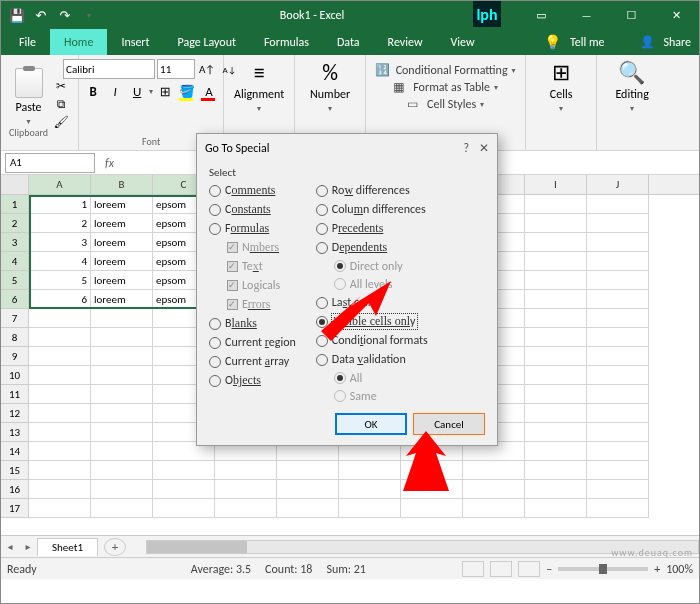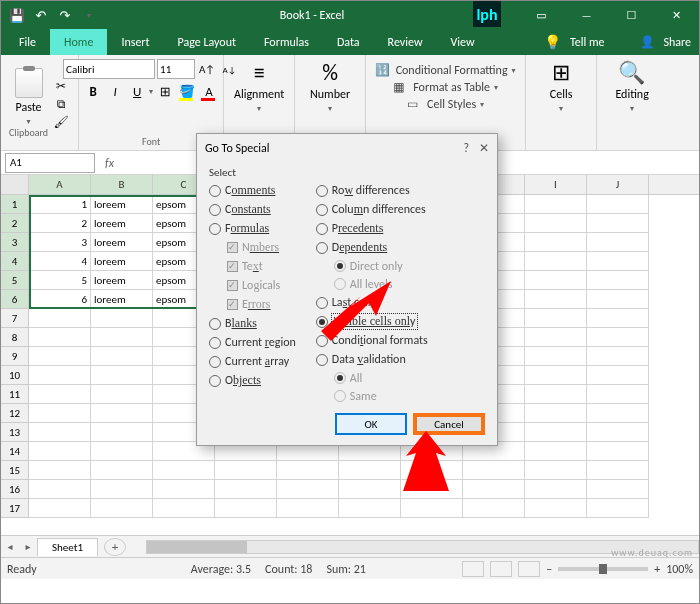--- a/index.html
+++ b/index.html
@@ -94,21 +94,21 @@
 .radio-item.disabled { color:#999; }
 .radio { width:12px; height:12px; border:1px solid #666; border-radius:50%; display:inline-flex; align-items:center; justify-content:center; }
 .radio.checked::after { content:""; width:6px; height:6px; background:#333; border-radius:50%; }
 .radio.disabled { border-color:#bbb; }
 .chk { width:11px; height:11px; border:1px solid #999; background:#f5f5f5; }
 .chk.checked { background:#ddd; position:relative; }
 .chk.checked::after { content:"✓"; font-size:9px; position:absolute; top:-2px; left:0; color:#888; }
 .under { text-decoration: underline; text-decoration-color: #333; font-family: Liberation Serif, serif; }
 .sel-outline { outline: 1px dotted #333; padding: 0 2px; }
 .dlg-btns { display:flex; justify-content:flex-end; gap:6px; margin-top:10px; }
-.dlg-btn { width:72px; height:22px; border:4px solid #f97316; background:#e1e1e1; font-size:11px; display:flex; align-items:center; justify-content:center; }
+.dlg-btn { width:72px; height:22px; border:1px solid #f97316; background:#e1e1e1; font-size:11px; display:flex; align-items:center; justify-content:center; }
 .dlg-btn.ok { border:2px solid #0078d7; background:#e5f1fb; }
 
 
 .arrow { position:absolute; pointer-events:none; }
 .arrow svg { overflow:visible; }
 
 .watermark { position:absolute; right:6px; bottom:44px; font-size:10px; color:#aaa; letter-spacing:1px; }
 .lph-badge { position:absolute; top:0; left:472px; width:28px; height:26px; background:#022; color:#0ff; font-size:16px; font-weight:bold; display:flex; align-items:center; justify-content:center; }
 </style>
 </head>

